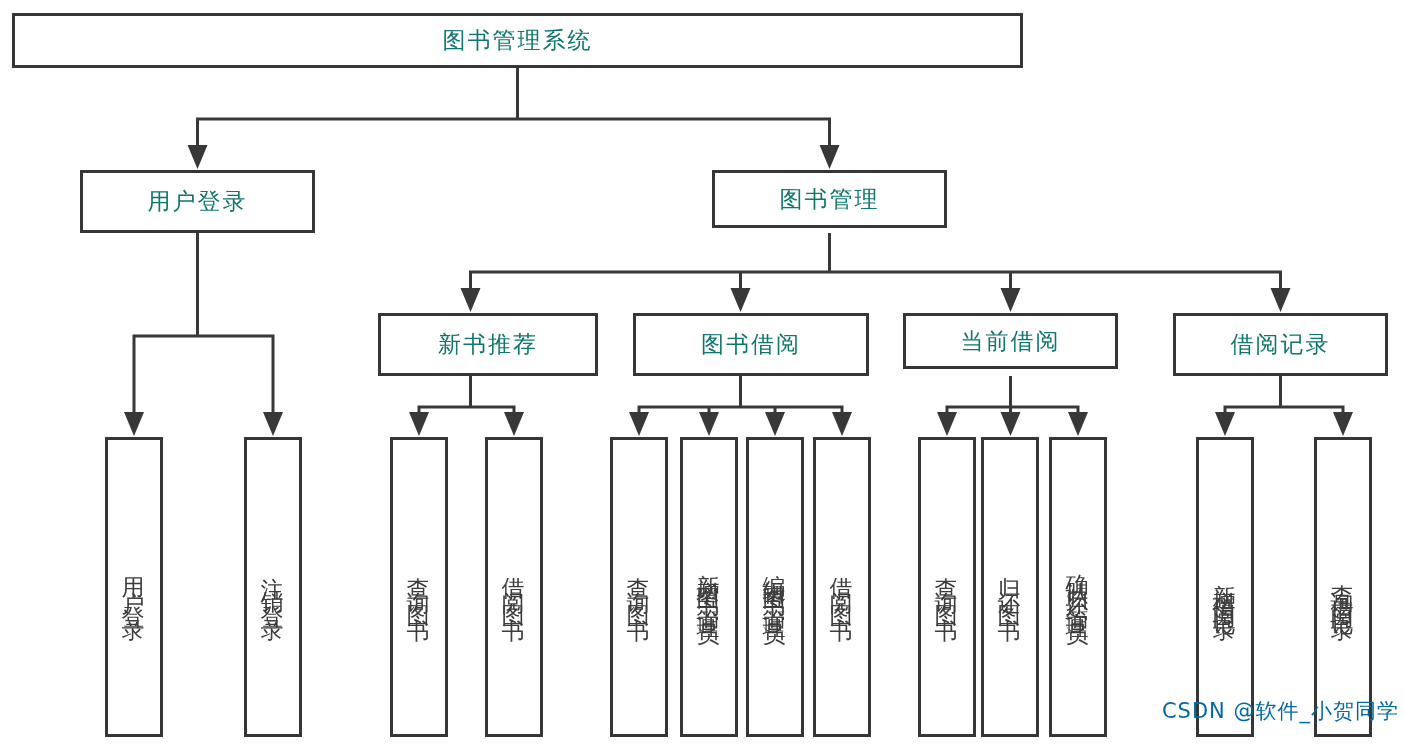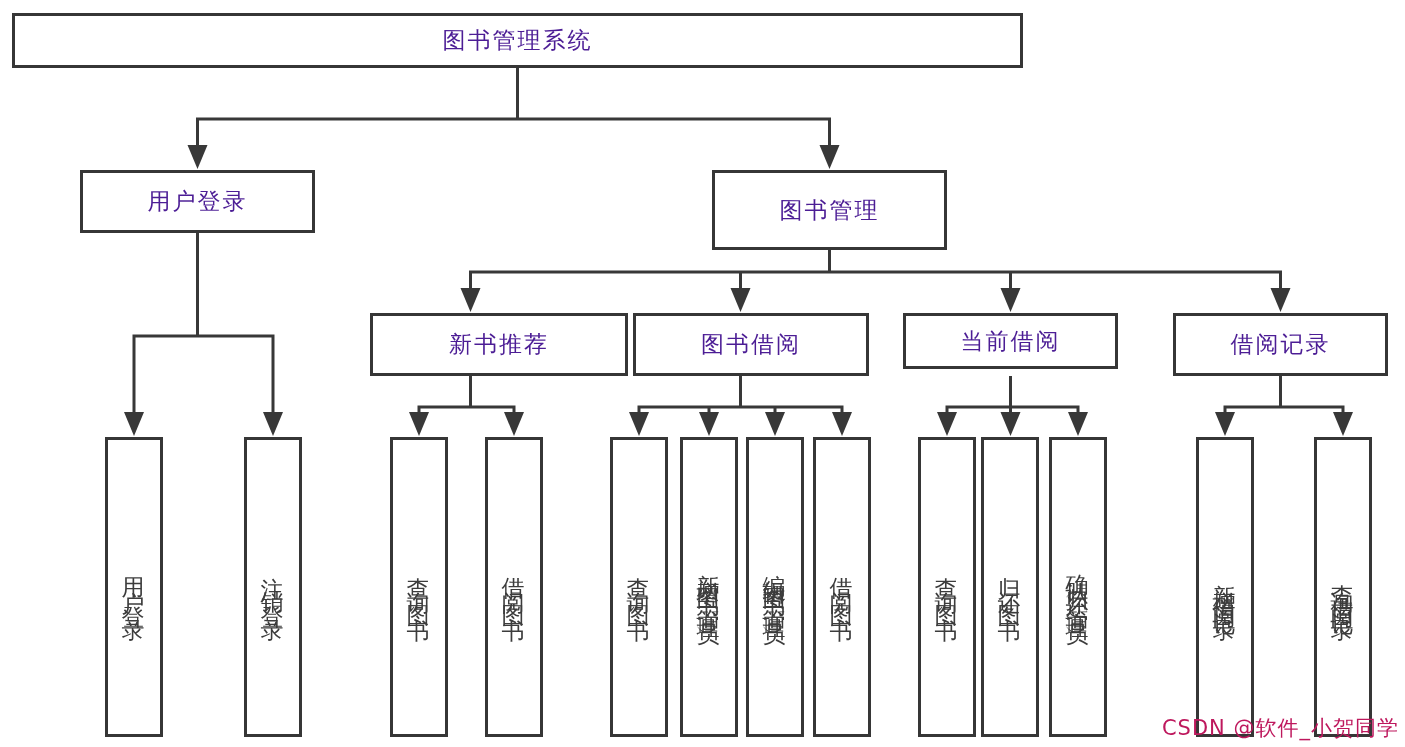--- a/index.html
+++ b/index.html
@@ -26,39 +26,39 @@
     box-sizing: border-box;
     border: 3px solid #363636;
     background: #ffffff;
     display: flex;
     align-items: center;
     justify-content: center;
     z-index: 2;
   }
   .lbl {
     font-size: 23px;
-    color: #4c1d95;
+    color: #0f766e;
     letter-spacing: 2px;
     white-space: nowrap;
   }
   .vlbl {
     writing-mode: vertical-rl;
     text-orientation: mixed;
     font-size: 23px;
     color: #3c3c3c;
     white-space: nowrap;
   }
   .v-short { letter-spacing: 14px; }
   .v-long  { letter-spacing: 7px; }
   .watermark {
     position: absolute;
     right: 6px;
-    bottom: 5px;
+    bottom: 22px;
     font-size: 21px;
-    color: #be185d;
+    color: #0369a1;
     letter-spacing: 1px;
     z-index: 3;
     white-space: nowrap;
   }
 </style>
 </head>
 <body>
 
 <div class="canvas">
 
@@ -102,25 +102,25 @@
     </g>
   </svg>
 
   <div class="box" style="left:12px;top:13px;width:1011px;height:55px">
     <span class="lbl">图书管理系统</span>
   </div>
 
   <div class="box" style="left:80px;top:170px;width:235px;height:63px">
     <span class="lbl">用户登录</span>
   </div>
-  <div class="box" style="left:712px;top:170px;width:235px;height:80px">
+  <div class="box" style="left:712px;top:170px;width:235px;height:58px">
     <span class="lbl">图书管理</span>
   </div>
 
-  <div class="box" style="left:370px;top:313px;width:258px;height:63px">
+  <div class="box" style="left:378px;top:313px;width:220px;height:63px">
     <span class="lbl">新书推荐</span>
   </div>
   <div class="box" style="left:633px;top:313px;width:236px;height:63px">
     <span class="lbl">图书借阅</span>
   </div>
   <div class="box" style="left:903px;top:313px;width:215px;height:56px">
     <span class="lbl">当前借阅</span>
   </div>
   <div class="box" style="left:1173px;top:313px;width:215px;height:63px">
     <span class="lbl">借阅记录</span>

